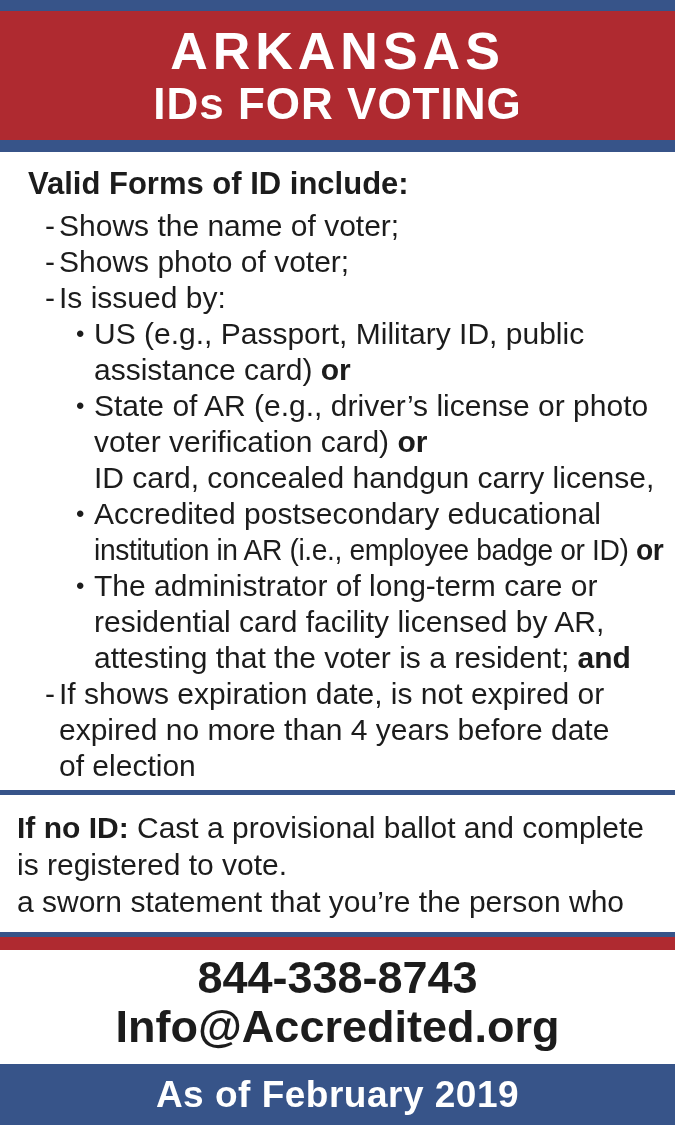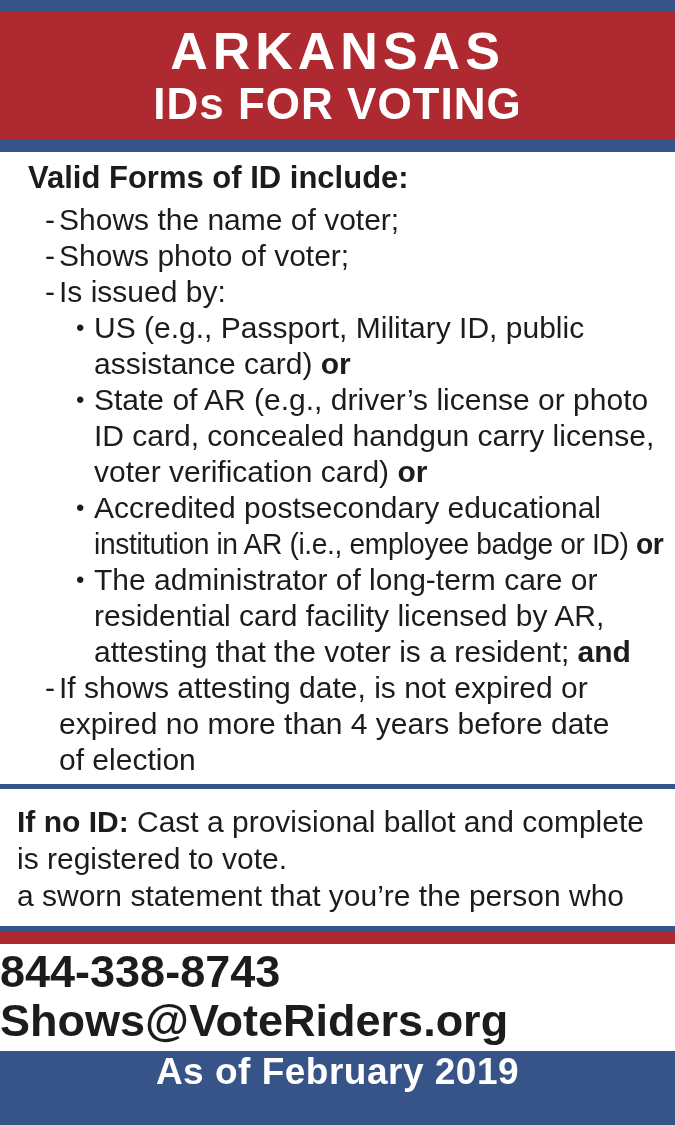--- a/index.html
+++ b/index.html
@@ -25,21 +25,21 @@
   }
   .header .title {
     font-size: 52px; font-weight: bold; letter-spacing: 5px;
     line-height: 56px; white-space: nowrap;
   }
   .header .subtitle {
     font-size: 44px; font-weight: bold; letter-spacing: 1px;
     line-height: 48px; margin-top: 1px; white-space: nowrap;
   }
 
-  .body-section { padding: 6px 16px 0 28px; }
+  .body-section { padding: 12px 16px 0 28px; }
   .body-heading {
     font-size: 31px; font-weight: bold; line-height: 40px;
     margin-bottom: 4px; white-space: nowrap;
   }
   .item { display: flex; font-size: 30px; line-height: 36px; }
   .item .marker { flex: 0 0 auto; }
   .item.dash { padding-left: 17px; }
   .item.dash .marker { width: 14px; }
   .item.bullet { padding-left: 48px; }
   .item.bullet .marker { width: 18px; font-size: 24px; line-height: 36px; }
@@ -51,30 +51,30 @@
 
   .no-id-section {
     padding: 14px 16px 12px 17px;
     font-size: 30px; line-height: 37px;
   }
   .no-id-section .line b { font-weight: bold; }
 
   .divider-accent .blue-line { height: 5px; background: var(--blue, #375489); }
   .divider-accent .red-line { height: 13px; background: var(--red, #AF2A30); }
 
-  .contact-section { padding: 3px 0 6px; text-align: left; }
+  .contact-section { padding: 3px 0 13px; text-align: center; }
   .contact-section .phone,
   .contact-section .email {
     font-size: 45px; font-weight: bold; line-height: 49px; white-space: nowrap;
   }
 
   .footer {
     flex: 1;
     background: var(--blue, #375489);
-    display: flex; align-items: flex-start; justify-content: center;
+    display: flex; align-items: center; justify-content: center;
     color: #ffffff;
   }
   .footer .as-of { font-size: 37px; font-weight: bold; letter-spacing: 0.5px; white-space: nowrap; }
 </style>
 </head>
 <body>
 
 <div id="page">
 
   <div class="stripe-blue stripe-top"></div>
@@ -115,22 +115,22 @@
       <div class="lines">
         <div class="line"><span>US (e.g., Passport, Military ID, public</span></div>
         <div class="line"><span>assistance card) </span><b>or</b></div>
       </div>
     </div>
 
     <div class="item bullet">
       <span class="marker">•</span>
       <div class="lines">
         <div class="line"><span>State of AR (e.g., driver’s license or photo</span></div>
+        <div class="line"><span>voter verification card) </span><b>or</b></div>
         <div class="line"><span>ID card, concealed handgun carry license,</span></div>
-        <div class="line"><span>voter verification card) </span><b>or</b></div>
       </div>
     </div>
 
     <div class="item bullet">
       <span class="marker">•</span>
       <div class="lines">
         <div class="line"><span>Accredited postsecondary educational</span></div>
         <div class="line condensed"><span>institution in AR (i.e., employee badge or ID) </span><b>or</b></div>
       </div>
     </div>
@@ -140,21 +140,21 @@
       <div class="lines">
         <div class="line"><span>The administrator of long-term care or</span></div>
         <div class="line"><span>residential card facility licensed by AR,</span></div>
         <div class="line"><span>attesting that the voter is a resident; </span><b>and</b></div>
       </div>
     </div>
 
     <div class="item dash">
       <span class="marker">-</span>
       <div class="lines">
-        <div class="line"><span>If shows attesting date, is not expired or</span></div>
+        <div class="line"><span>If shows expiration date, is not expired or</span></div>
         <div class="line"><span>expired no more than 4 years before date</span></div>
         <div class="line"><span>of election</span></div>
       </div>
     </div>
   </div>
 
   <div class="divider"></div>
 
   <div class="no-id-section">
     <div class="line"><b>If no ID:</b><span> Cast a provisional ballot and complete</span></div>
@@ -162,20 +162,20 @@
     <div class="line"><span>a sworn statement that you’re the person who</span></div>
   </div>
 
   <div class="divider-accent">
     <div class="blue-line"></div>
     <div class="red-line"></div>
   </div>
 
   <div class="contact-section">
     <div class="phone">844-338-8743</div>
-    <div class="email">Shows@VoteRiders.org</div>
+    <div class="email">Info@Accredited.org</div>
   </div>
 
   <div class="footer">
     <div class="as-of">As of February 2019</div>
   </div>
 
 </div>
 
 </body></html>

